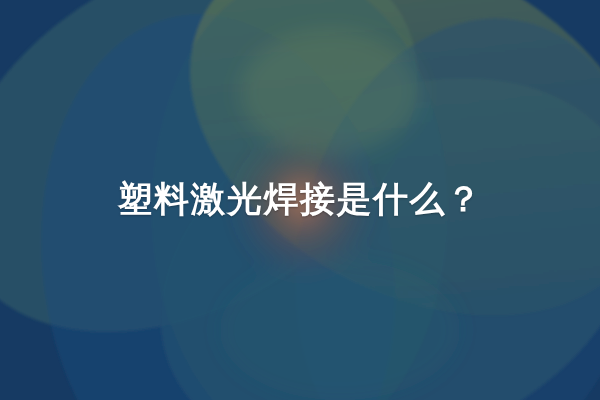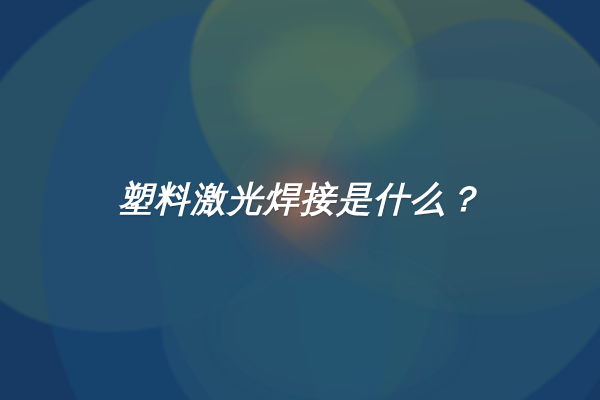--- a/index.html
+++ b/index.html
@@ -8,21 +8,20 @@
     padding: 0;
     background: #0e2a4a;
   }
   #stage {
     position: relative;
     width: 600px;
     height: 400px;
     overflow: hidden;
     font-family: "Liberation Sans", "DejaVu Sans", sans-serif;
     background: #0369a1;
-    font-style: italic;
   }
   .bg-layer {
     position: absolute;
     inset: 0;
     width: 100%;
     height: 100%;
     display: block;
   }
   .text-block {
     position: absolute;

